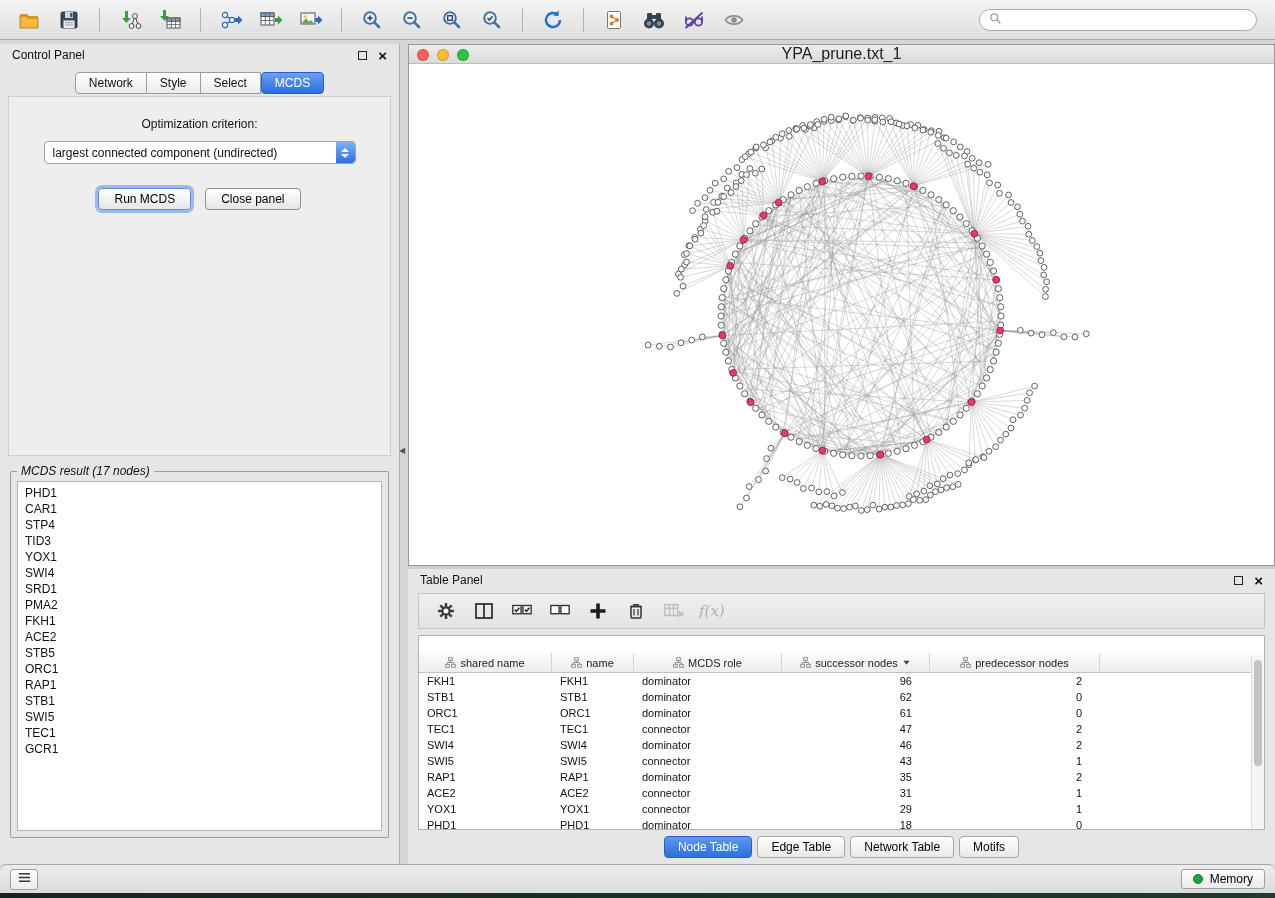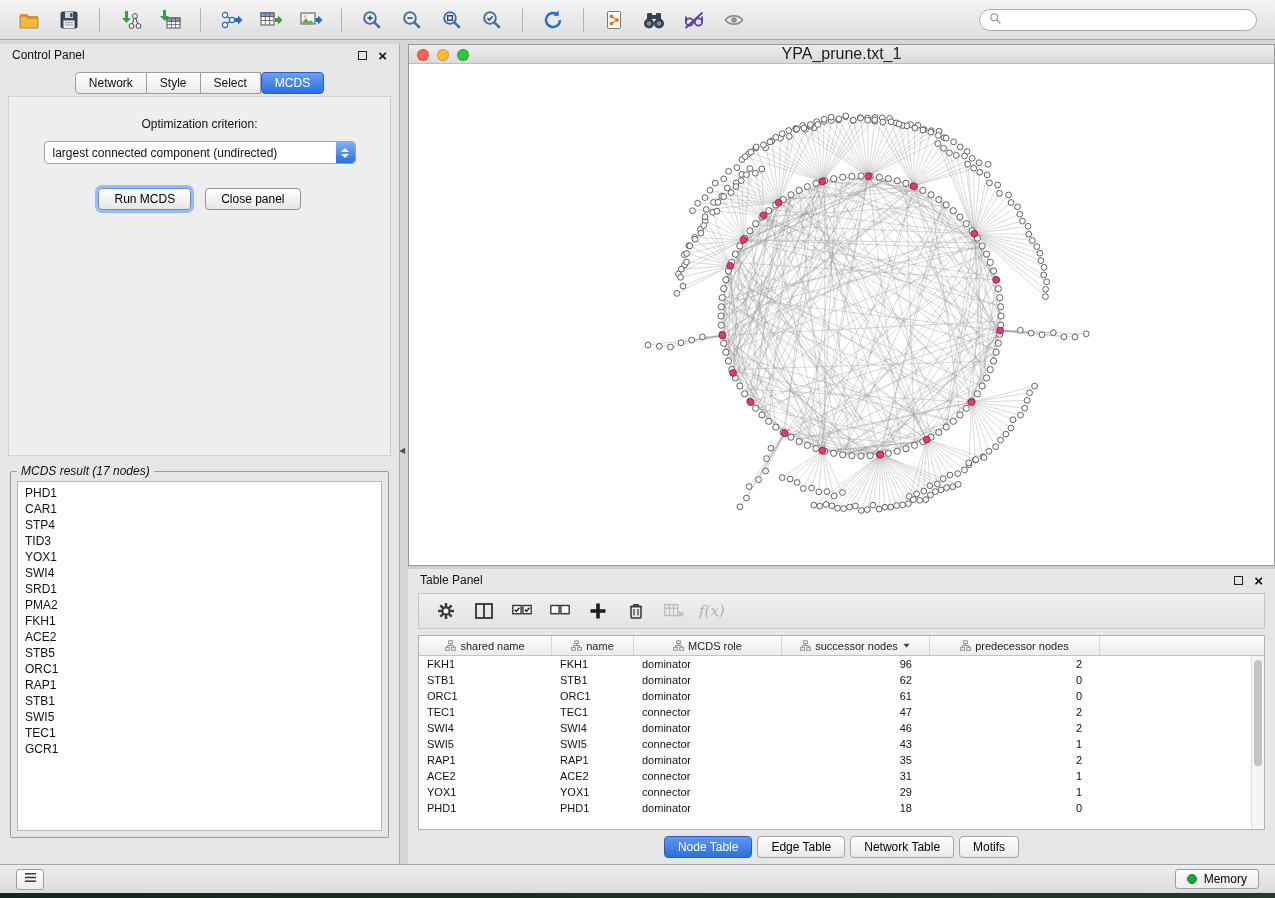--- a/index.html
+++ b/index.html
@@ -77,40 +77,40 @@
   .tp-header{height:22px;flex:0 0 22px;display:flex;align-items:center;padding:0 12px;font-size:12px;}
   .tp-toolbar{height:36px;flex:0 0 36px;margin:2px 10px 0;background:linear-gradient(#f0f0f0,#e3e3e3);
               border:1px solid #c5c5c5;display:flex;align-items:center;padding:0 10px;gap:4px;}
   .tpt-btn{width:34px;height:30px;border:none;background:transparent;border-radius:4px;display:flex;
            align-items:center;justify-content:center;cursor:pointer;}
   .tpt-btn svg{width:22px;height:20px;display:block;}
   .tpt-btn.wide svg{width:30px;}
   .table-wrap{flex:1;margin:6px 10px 0;background:#fff;border:1px solid #b3b3b3;position:relative;
               display:flex;flex-direction:column;min-height:0;overflow:hidden;}
   .t-head{height:20px;flex:0 0 20px;display:flex;background:linear-gradient(#fbfbfb,#ececec);
-          border-bottom:1px solid #c2c2c2;}
+          border-bottom:1px solid #c2c2c2;margin-top:17px;}
   .th{display:flex;align-items:center;justify-content:center;gap:4px;font-size:11px;color:#222;
       border-right:1px solid #d5d5d5;overflow:hidden;white-space:nowrap;cursor:pointer;}
   .th svg.mini{width:11px;height:11px;flex:0 0 auto;}
   .th svg.caret{width:9px;height:7px;flex:0 0 auto;}
   .th.filler{flex:1;border-right:none;cursor:default;}
   .t-body{flex:1;overflow:hidden;}
   .t-row{height:16px;display:flex;align-items:center;font-size:11px;}
   .td{overflow:hidden;white-space:nowrap;padding:0 8px;}
   .td.right{text-align:right;padding-right:18px;}
   .t-scrollbar{position:absolute;top:20px;right:0;bottom:0;width:13px;background:#f5f5f5;border-left:1px solid #dcdcdc;}
   .t-scrollbar .thumb{position:absolute;top:4px;left:2px;width:8px;height:106px;background:#c3c3c3;border-radius:4px;}
   .tp-tabs{height:34px;flex:0 0 34px;display:flex;justify-content:center;align-items:center;gap:5px;}
   .tp-tab{font-size:12px;font-family:inherit;padding:3px 13px;background:linear-gradient(#ffffff,#e9e9e9);
           border:1px solid #a5a5a5;border-radius:4px;cursor:pointer;}
   .tp-tab.active{background:linear-gradient(#5e97ef,#2d6fdd);border-color:#2a5fc0;color:#fff;}
 
   
   .statusbar{height:29px;flex:0 0 29px;background:linear-gradient(#ededed,#dbdbdb);border-top:1px solid #a5a5a5;
-             display:flex;align-items:center;padding:0 16px;}
+             display:flex;align-items:center;padding:0 10px;border-radius:7px;}
   .menu-btn{width:28px;height:21px;border:1px solid #9f9f9f;border-radius:3px;background:linear-gradient(#fcfcfc,#ececec);
             display:flex;align-items:center;justify-content:center;cursor:pointer;}
   .menu-btn svg{width:15px;height:13px;}
   .memory-btn{margin-left:auto;display:flex;align-items:center;gap:7px;border:1px solid #9f9f9f;border-radius:3px;
               background:linear-gradient(#fcfcfc,#ececec);padding:2px 11px;font-size:12px;font-family:inherit;cursor:pointer;}
   .memory-btn .dot{width:10px;height:10px;border-radius:50%;background:#1fa33c;border:1px solid #157a2c;}
 </style>
 </head>
 <body>
 

